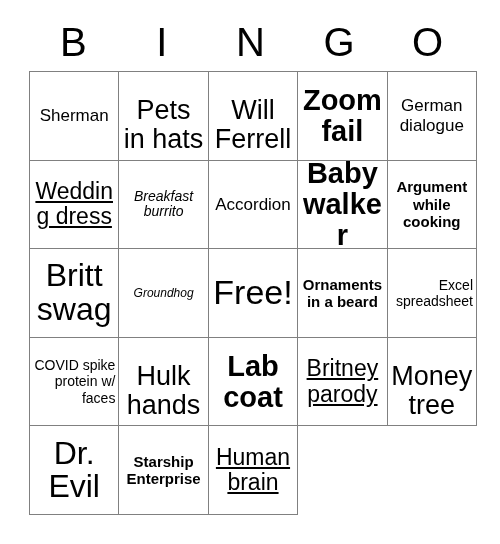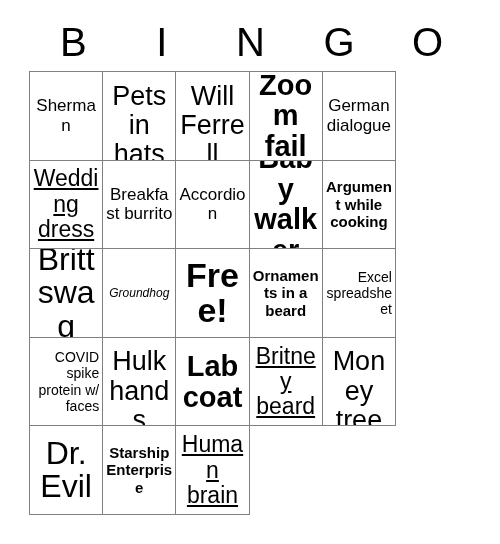--- a/index.html
+++ b/index.html
@@ -45,21 +45,21 @@
     letter-spacing: 0px;
     color: #000000;
     user-select: none;
   }
 
   
   #bingo-grid {
     position: absolute;
     left: 29px;
     top: 71px;
-    width: 367px;
+    width: 448px;
     height: 444px;
     display: grid;
     grid-template-columns: repeat(5, 1fr);
     grid-template-rows: repeat(5, 1fr);
     border-top: 1px solid #808080;
     border-left: 1px solid #808080;
     box-sizing: border-box;
     background: #ffffff;
   }
   .bingo-cell {
@@ -80,26 +80,26 @@
     line-height: 1.08;
     color: #000000;
     word-wrap: break-word;
   }
 
   
   .t-xxs .cell-text { font-size: 12px; line-height: 1.18; font-style: italic; }
   .t-xs  .cell-text { font-size: 14px; line-height: 1.16; text-align: right; }
   .t-sm  .cell-text { font-size: 15px; line-height: 1.16; font-weight: bold; }
   .t-md  .cell-text { font-size: 17px; line-height: 1.14; }
-  .t-lg  .cell-text { font-size: 17px; line-height: 1.12; }
+  .t-lg  .cell-text { font-size: 14px; line-height: 1.12; font-style: italic; }
   .t-xl  .cell-text { font-size: 23px; line-height: 1.10; text-decoration: underline; }
   .t-2xl .cell-text { font-size: 27px; line-height: 1.08; margin-top: 19px; }
   .t-3xl .cell-text { font-size: 29px; line-height: 1.06; font-weight: bold; }
   .t-4xl .cell-text { font-size: 32px; line-height: 1.05; }
-  .t-5xl .cell-text { font-size: 34px; line-height: 1.04; font-weight: bold; }
+  .t-5xl .cell-text { font-size: 34px; line-height: 1.04; }
 </style>
 </head>
 <body>
 
 <div id="bingo-card">
 
   <div id="bingo-header">
     <div class="header-letter">B</div>
     <div class="header-letter">I</div>
     <div class="header-letter">N</div>
@@ -157,21 +157,21 @@
       <div class="bingo-cell t-xs">
         <span class="cell-text">COVID spike protein w/ faces</span>
       </div>
       <div class="bingo-cell t-2xl">
         <span class="cell-text">Hulk hands</span>
       </div>
       <div class="bingo-cell t-3xl">
         <span class="cell-text">Lab coat</span>
       </div>
       <div class="bingo-cell t-xl">
-        <span class="cell-text">Britney beard</span>
+        <span class="cell-text">Britney parody</span>
       </div>
       <div class="bingo-cell t-2xl">
         <span class="cell-text">Money tree</span>
       </div>
       <div class="bingo-cell t-4xl">
         <span class="cell-text">Dr. Evil</span>
       </div>
       <div class="bingo-cell t-sm">
         <span class="cell-text">Starship Enterprise</span>
       </div>

